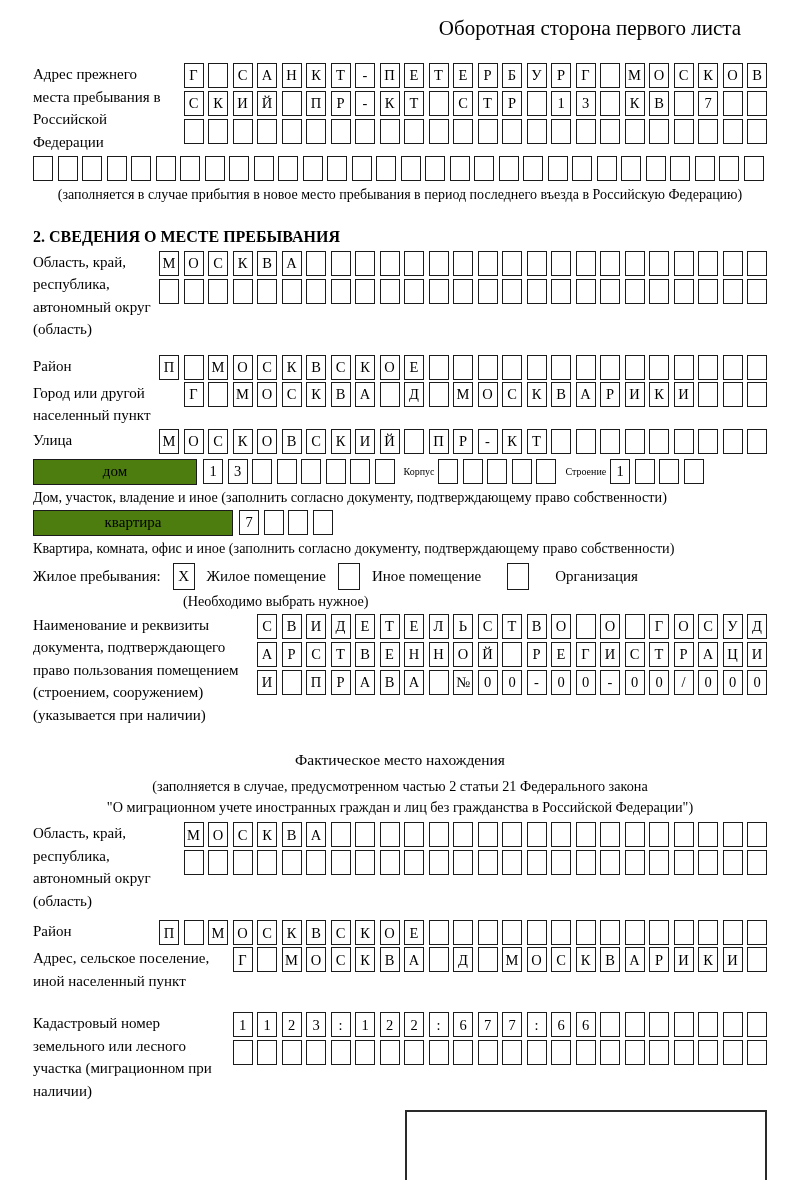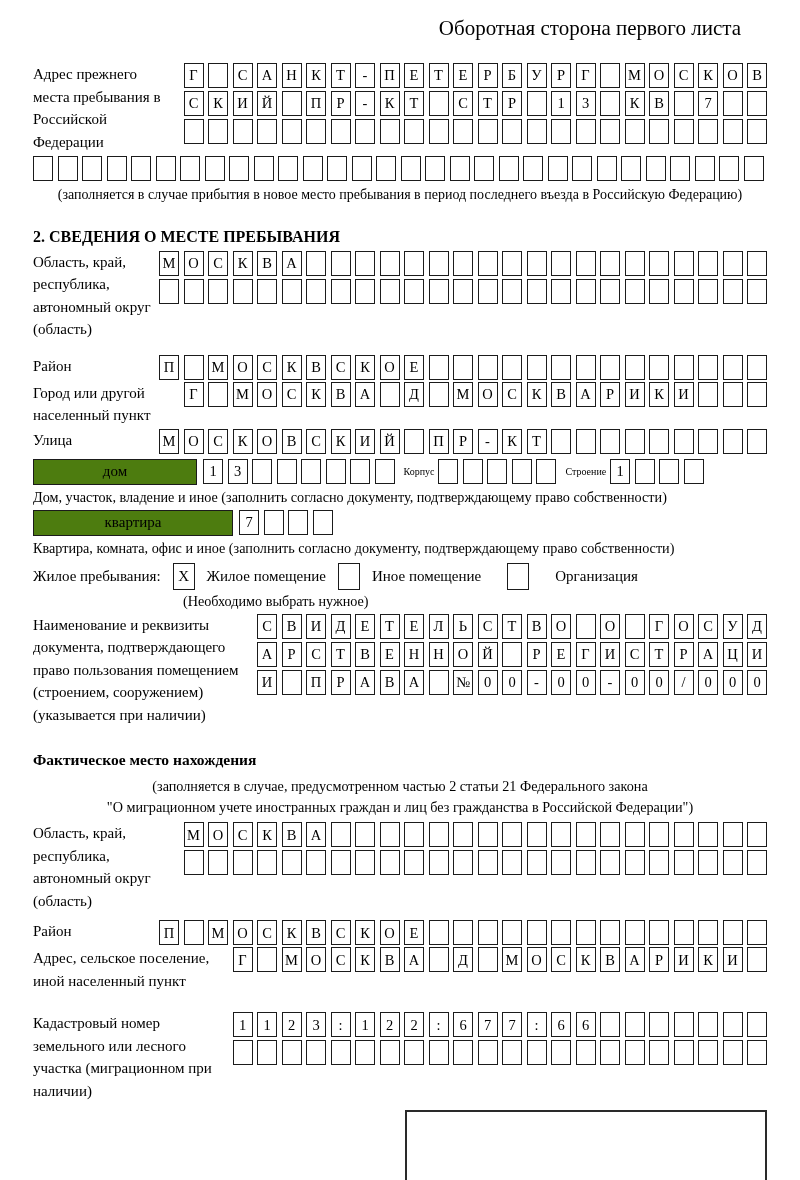--- a/index.html
+++ b/index.html
@@ -52,21 +52,21 @@
   .checkbox{
     flex:0 0 auto;width:22px;height:27px;border:1.8px solid #1b1b1b;
     display:flex;align-items:center;justify-content:center;font-size:15px;background:#fff;
   }
   .stay-gap{margin-left:14px}
   .stay-hint{font-size:14.2px;margin-top:3px;margin-left:150px}
 
   .doc-row{margin-top:4px}
   .doc-row .flabel{width:215px}
 
-  .fact-title{font-weight:bold;font-size:15.5px;margin-top:25px}
+  .fact-title{font-weight:normal;font-size:15.5px;text-align:center;margin-top:25px}
   .fact-cap{font-size:14.2px;text-align:center;margin-top:7px;line-height:1.45}
 
   .fact-region{margin-top:5px}
   .fact-region .flabel{width:150px}
   .fact-district{margin-top:8px}
   .fact-district .flabel{width:100px}
   .fact-city{margin-top:2px}
   .fact-city .flabel{width:190px}
   .cadastre-row{margin-top:20px}
   .cadastre-row .flabel{width:180px}

